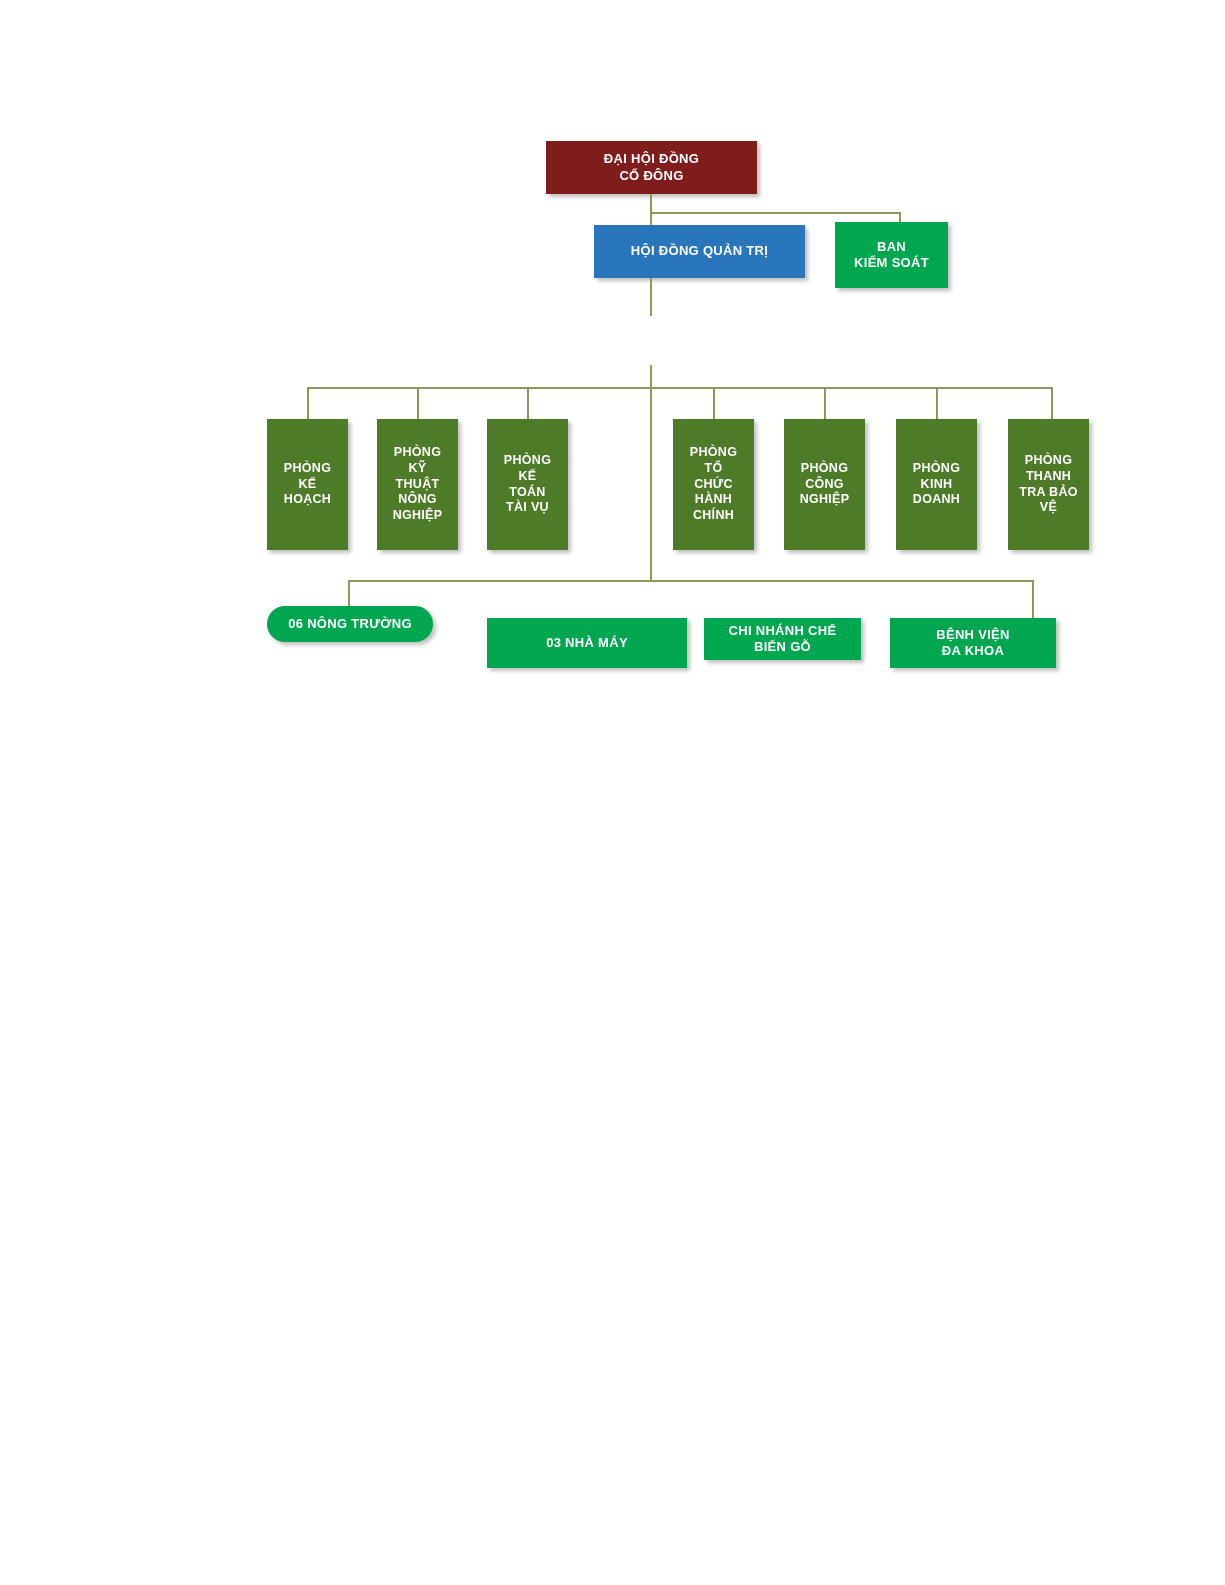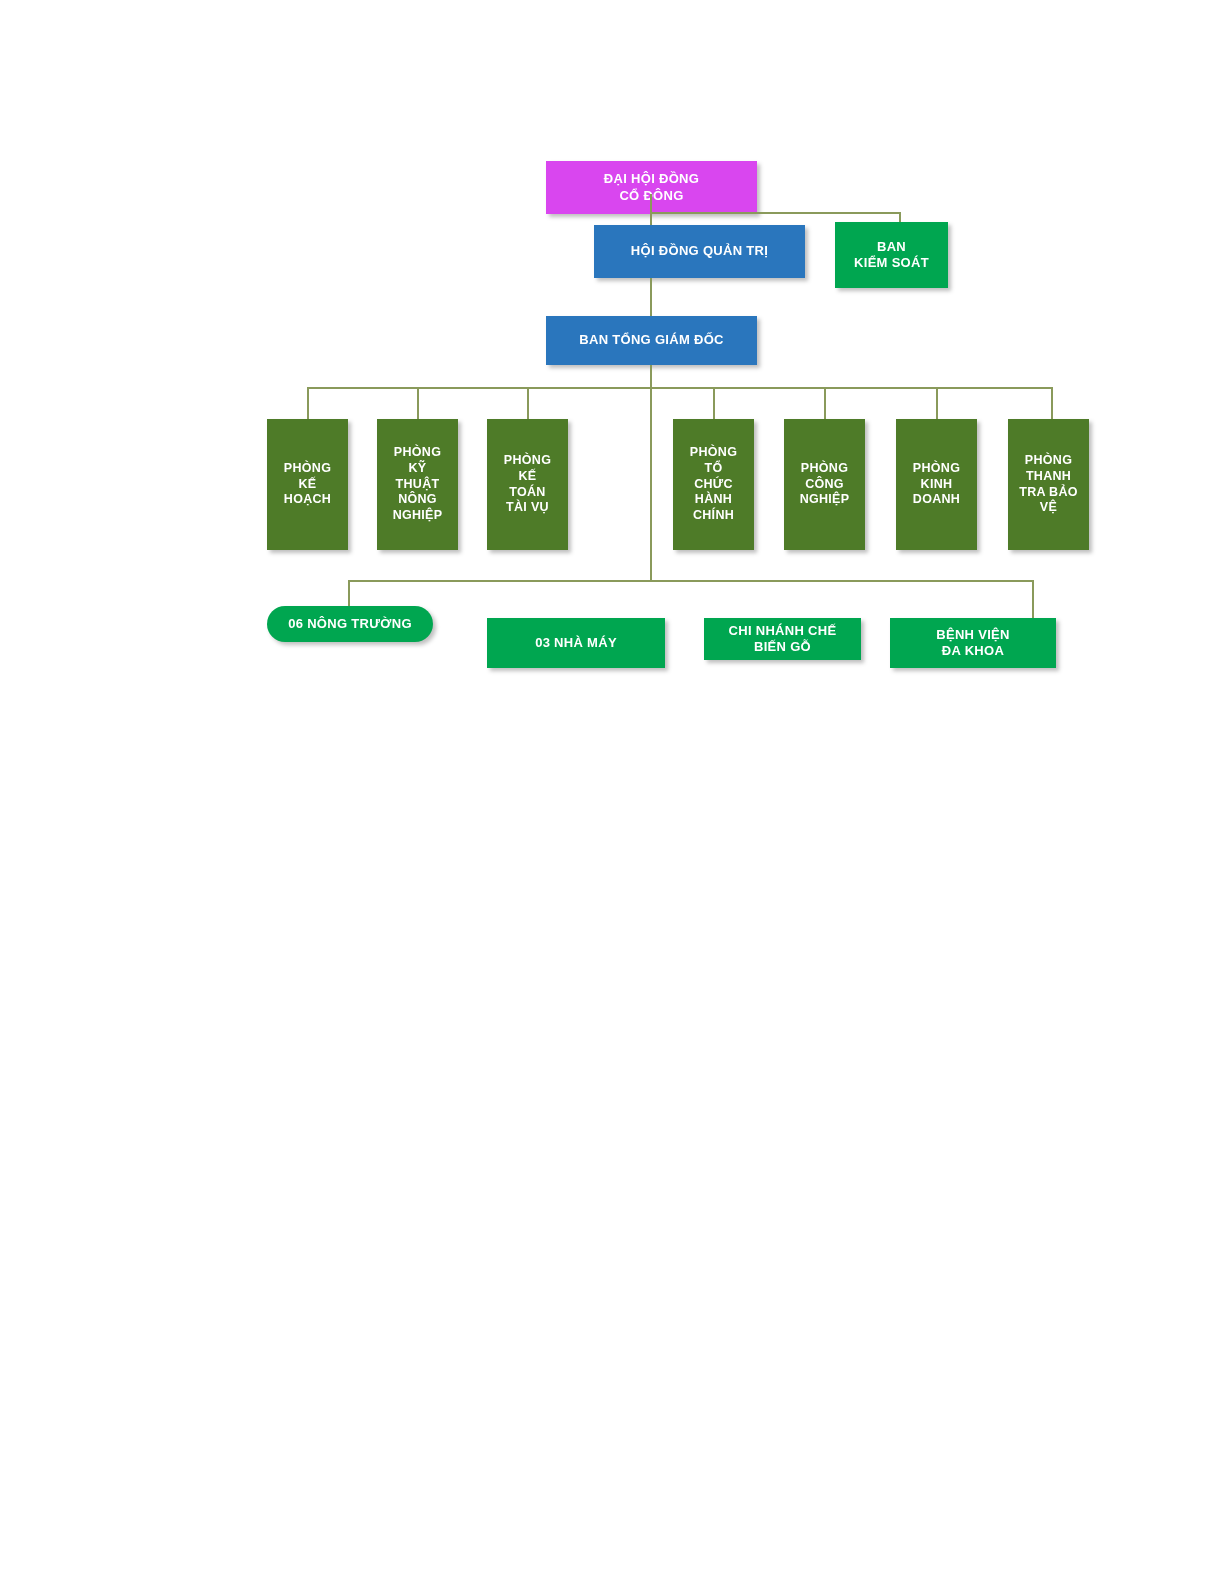--- a/index.html
+++ b/index.html
@@ -41,21 +41,21 @@
     text-align: center;
     color: #ffffff;
     font-weight: bold;
     letter-spacing: 0.3px;
     line-height: 1.25;
     box-shadow: 3px 3px 4px rgba(0,0,0,0.25);
     padding: 2px 4px;
   }
   .node span { display: block; width: 100%; }
 
-  .navy   { background: #d946ef; margin-top: 20px; }
+  .navy   { background: #7f1d1d; }
   .blue   { background: #2a76bd; }
   .bright { background: #00a650; }
   .olive  { background: #4e7b28; }
 
   .lvl1 { font-size: 13px; }
   .lvl2 { font-size: 13px; }
   .lvl3 { font-size: 13px; }
   .dept { font-size: 12.5px; }
   .unit { font-size: 13px; }
 </style>
@@ -83,23 +83,20 @@
 
   <div class="node bright lvl2" style="left:835px; top:222px; width:113px; height:66px;">
     <span>
       <span>BAN</span>
       <span>KIỂM SOÁT</span>
     </span>
   </div>
 
   <div class="line v" style="left:650px; top:278px; width:2px; height:38px;"></div>
 
-  <div class="node blue lvl3" style="left:546px; top:316px; width:211px; height:49px;">
-    <span>BAN TỔNG GIÁM ĐỐC</span>
-  </div>
 
   <div class="line v" style="left:650px; top:365px; width:2px; height:216px;"></div>
 
   <div class="line h" style="left:307px; top:387px; width:746px; height:2px;"></div>
   <div class="line v" style="left:307px; top:387px; width:2px; height:32px;"></div>
   <div class="line v" style="left:417px; top:387px; width:2px; height:32px;"></div>
   <div class="line v" style="left:527px; top:387px; width:2px; height:32px;"></div>
   <div class="line v" style="left:713px; top:387px; width:2px; height:32px;"></div>
   <div class="line v" style="left:824px; top:387px; width:2px; height:32px;"></div>
   <div class="line v" style="left:936px; top:387px; width:2px; height:32px;"></div>
@@ -168,21 +165,21 @@
   </div>
 
   <div class="line h" style="left:348px; top:580px; width:686px; height:2px;"></div>
   <div class="line v" style="left:348px; top:580px; width:2px; height:38px;"></div>
   <div class="line v" style="left:1032px; top:580px; width:2px; height:38px;"></div>
 
   <div class="node bright unit" style="left:267px; top:606px; width:166px; height:36px;border-radius:21px;">
     <span>06 NÔNG TRƯỜNG</span>
   </div>
 
-  <div class="node bright unit" style="left:487px; top:618px; width:178px; height:50px;">
+  <div class="node bright unit" style="left:487px; top:618px; width:200px; height:50px;">
     <span>03 NHÀ MÁY</span>
   </div>
 
   <div class="node bright unit" style="left:704px; top:618px; width:157px; height:42px;">
     <span>
       <span>CHI NHÁNH CHẾ</span>
       <span>BIẾN GỖ</span>
     </span>
   </div>
 

